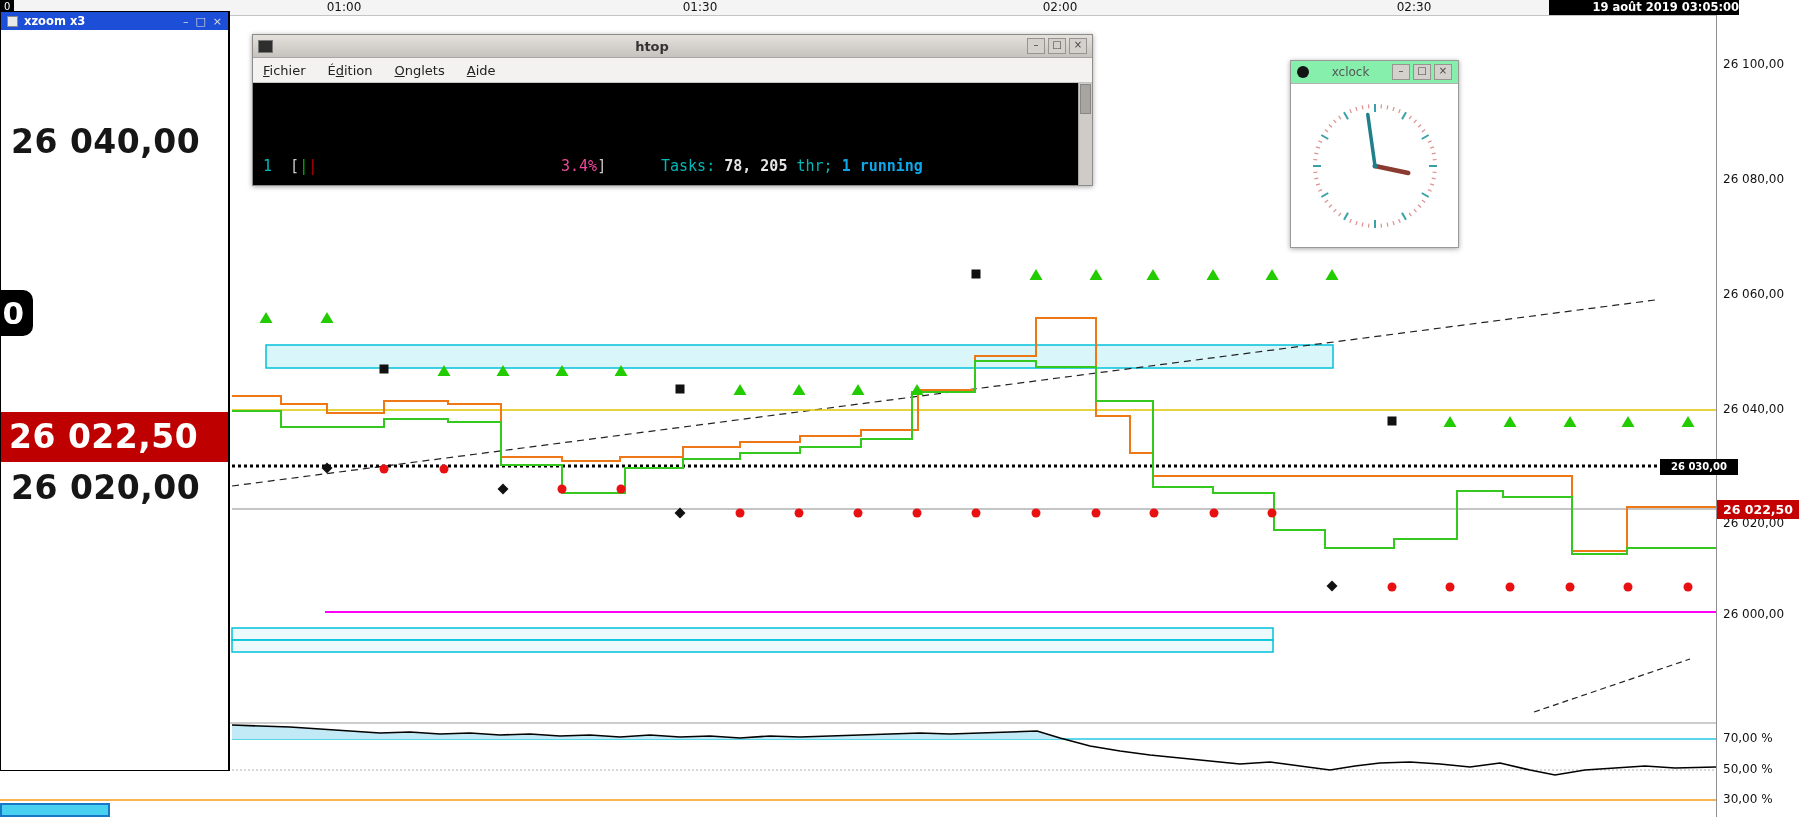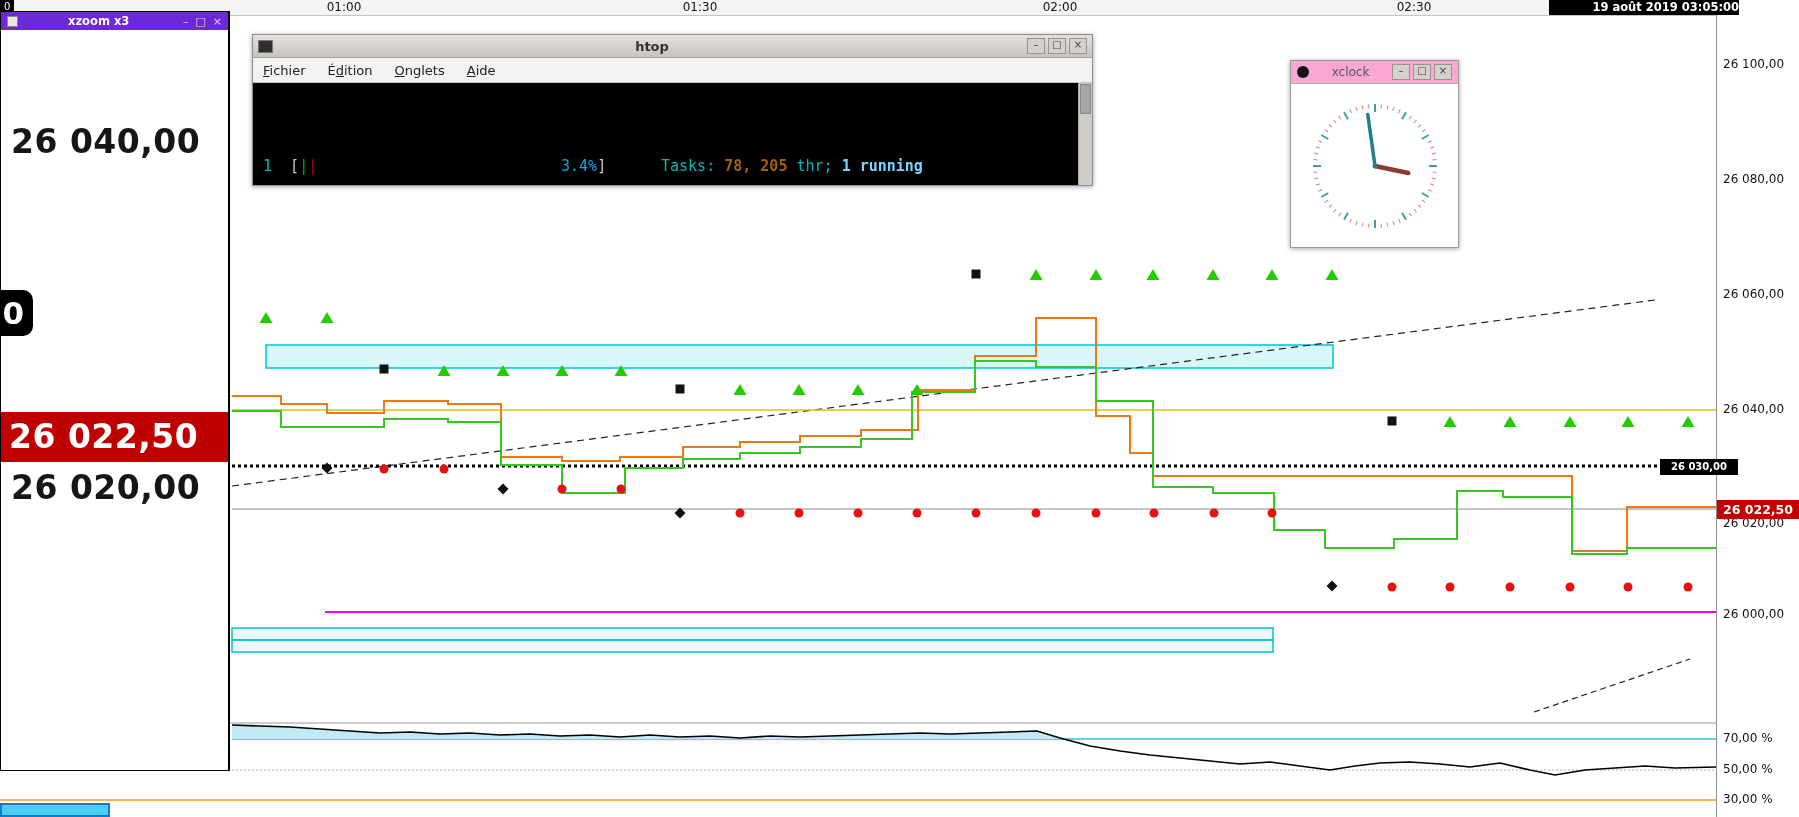--- a/index.html
+++ b/index.html
@@ -27,22 +27,22 @@
     font-size:12.5px;font-weight:bold;line-height:19px;text-align:center;z-index:4;}
 
   .blue-bar{position:absolute;left:0;top:803px;width:110px;height:14px;background:#48d0f0;
     border:2px solid #1878c8;box-sizing:border-box;z-index:6;}
 
   .window{position:absolute;box-sizing:border-box;}
 
   
   .xzoom{left:0;top:11px;width:230px;height:760px;background:#fff;border:1px solid #000;
     border-right:2px solid #000;z-index:10;}
-  .xzoom-titlebar{height:18px;background:#6d28d9;color:#fff;display:flex;align-items:center;
-    padding:0 6px;font-size:11.5px;font-weight:bold;gap:44px;}
+  .xzoom-titlebar{height:18px;background:#1d4ed8;color:#fff;display:flex;align-items:center;
+    padding:0 6px;font-size:11.5px;font-weight:bold;}
   .xz-icon{width:9px;height:9px;background:#e8e8e8;border:1px solid #888;margin-right:6px;flex:none;}
   .xz-controls{margin-left:auto;display:flex;gap:7px;font-weight:normal;font-size:11px;color:#ddd;}
   .xz-controls span{cursor:default;}
   .xzoom-body{position:relative;height:calc(100% - 18px);overflow:hidden;}
   .xz-price{position:absolute;left:10px;font-size:33px;font-weight:bold;color:#161616;letter-spacing:.5px;white-space:nowrap;}
   .xz-p1{top:92px;}
   .xz-p2{top:438px;}
   .xz-zero{position:absolute;left:-14px;top:260px;width:46px;height:46px;background:#000;border-radius:10px;
     color:#fff;font-size:31px;font-weight:bold;line-height:46px;text-align:right;padding-right:9px;box-sizing:border-box;}
   .xz-red{position:absolute;left:0;top:382px;width:230px;height:50px;background:#bf0000;color:#fff;
@@ -63,27 +63,27 @@
   .menu-item{cursor:default;}
   .htop-terminal{display:flex;height:calc(100% - 48px);background:#000;}
   .term-text{flex:1;padding:18px 0 0 10px;font-family:"DejaVu Sans Mono",monospace;font-size:15px;
     line-height:26px;white-space:pre;overflow:hidden;}
   .term-scrollbar{width:13px;background:#cfcbc7;border-left:1px solid #a8a4a0;position:relative;flex:none;}
   .term-thumb{position:absolute;top:1px;left:1px;right:1px;height:30px;background:#a8a4a2;border:1px solid #888;box-sizing:border-box;}
   .trow{display:flex;}
   .meter{display:inline-flex;width:352px;flex:none;}
   .bararea{display:inline-flex;width:298px;justify-content:space-between;overflow:hidden;}
   .rcol{margin-left:46px;}
-  .cyan{color:#00b8b8;} .bwht{color:#a16207;font-weight:bold;} .wht{color:#c8c8c8;}
-  .pct{color:#0ea5e9;} .grnb{color:#7dd3fc;font-weight:bold;}
+  .cyan{color:#00b8b8;} .bwht{color:#e5e5e5;font-weight:bold;} .wht{color:#c8c8c8;}
+  .pct{color:#ec4899;} .grnb{color:#0ea5e9;font-weight:bold;}
 
   
   .xclock{left:1290px;top:60px;width:169px;height:188px;background:#fff;border:1px solid #999;
     z-index:12;box-shadow:0 1px 5px rgba(0,0,0,.35);}
-  .xclock-titlebar{height:22px;background:#f9a8d4;border-bottom:1px solid #b2b2b2;display:flex;
+  .xclock-titlebar{height:22px;background:#86efac;border-bottom:1px solid #b2b2b2;display:flex;
     align-items:center;padding:0 6px;gap:5px;}
   .xc-icon{width:12px;height:12px;border-radius:50%;background:#141414;flex:none;}
   .xc-title{flex:1;text-align:center;font-size:12px;color:#555;}
   #clock-svg{display:block;}
 </style>
 </head>
 <body>
 
 <div id="screen">
 

